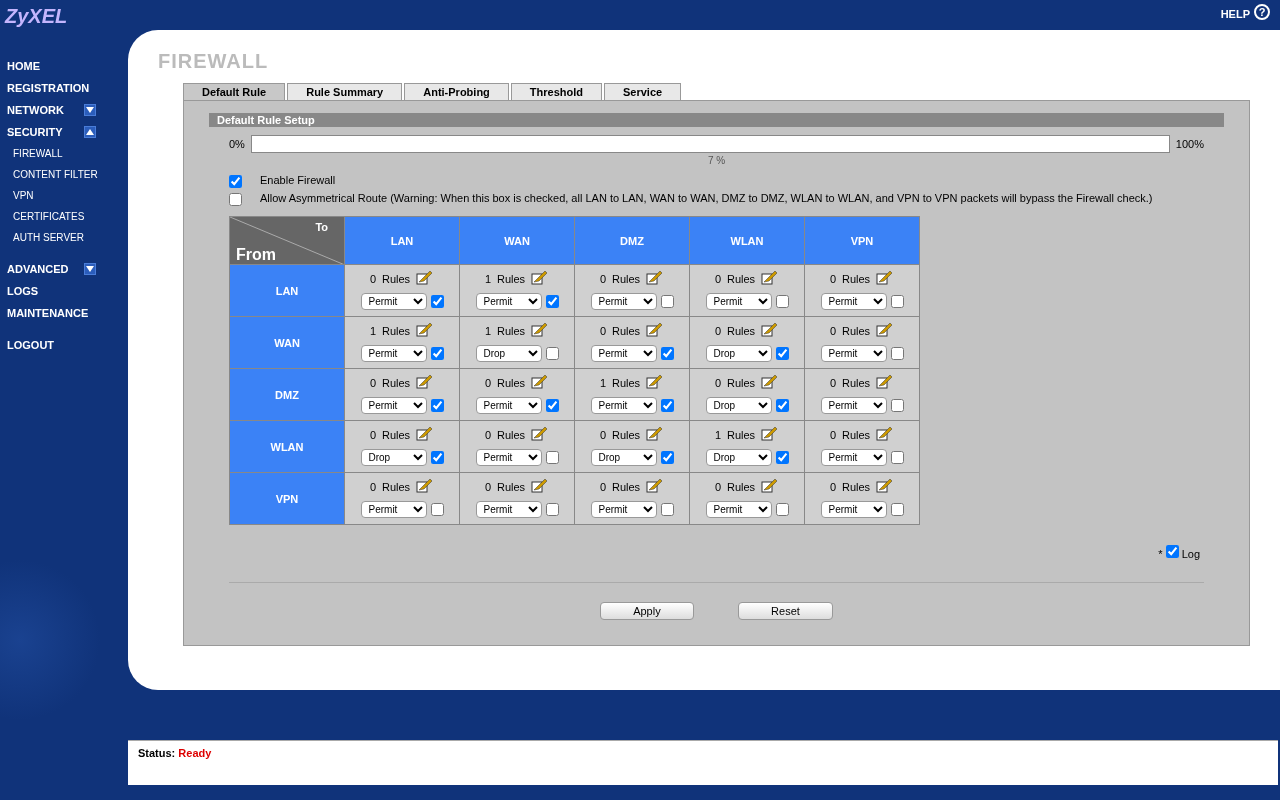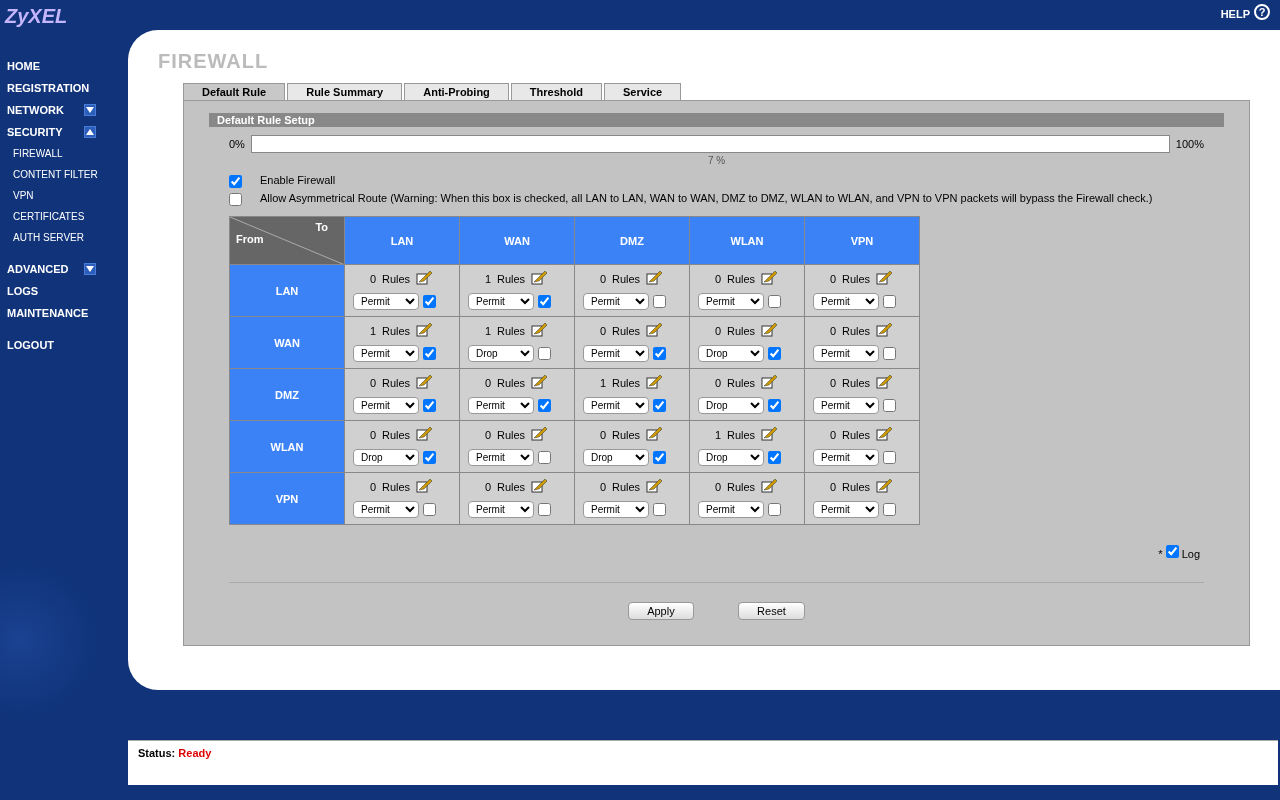--- a/index.html
+++ b/index.html
@@ -24,30 +24,30 @@
 .prog-lbl{font-size:11px}
 .prog-bar{flex:1;height:18px;background:#fff;border:1px solid #888}
 .prog-pct{text-align:center;font-size:10px;color:#555;margin-bottom:8px}
 .opt-row{display:flex;align-items:flex-start;gap:18px;font-size:11px;margin:4px 0}
 .opt-row input{margin-top:1px}
 .grid{border-collapse:collapse;margin-top:10px}
 .grid th,.grid td{border:1px solid #888}
 .grid th{background:#3b82f6;color:#fff;font-size:11px;padding:4px;width:115px;height:48px;font-weight:bold}
 .grid .corner{position:relative;width:115px;background:#666}
 .corner .to{position:absolute;top:4px;right:16px;color:#fff;font-size:11px;font-weight:bold}
-.corner .from{position:absolute;bottom:19px;left:6px;color:#fff;font-size:11px;font-weight:bold}
+.corner .from{position:absolute;bottom:0;left:6px;color:#fff;font-size:16px;font-weight:bold}
 .corner svg{position:absolute;inset:0}
 .cell{background:#d0d0d0;padding:6px 8px;width:115px}
 .c-top{display:flex;align-items:center;justify-content:center;gap:6px;font-size:11px;margin-bottom:6px}
-.c-bot{display:flex;align-items:center;gap:4px}
+.c-bot{display:flex;align-items:center;justify-content:center;gap:4px}
 .c-bot select{font-size:10px;border:1px solid #999;border-radius:4px;background:#fff;padding:1px 3px;width:66px}
 .edit-ico{cursor:pointer}
 .log-row{text-align:right;font-size:11px;margin-top:20px;padding-right:4px}
 .btns{text-align:center;margin-top:22px;border-top:1px solid #aaa;padding-top:18px}
-.btns button{padding:2px 18px;font-size:11px;border:1px solid #999;border-radius:4px;background:linear-gradient(#fff,#ddd);cursor:pointer;margin:0 20px}
+.btns button{padding:2px 32px;font-size:11px;border:1px solid #999;border-radius:4px;background:linear-gradient(#fff,#ddd);cursor:pointer;margin:0 20px}
 .status{position:absolute;top:740px;left:128px;width:1150px;height:45px;background:#fff;border-top:1px solid #aaa;padding:6px 10px;font-size:11px}
 .status b{color:#000}
 .status .val{color:#d00;font-weight:bold}
 #decor{position:absolute;top:550px;left:0;width:128px;height:190px;background:radial-gradient(circle at 20px 90px,#1a4290 0,#10337a 80px)}
 </style>
 </head>
 <body>
 
 <div class="logo">ZyXEL</div>
 <div class="help">

